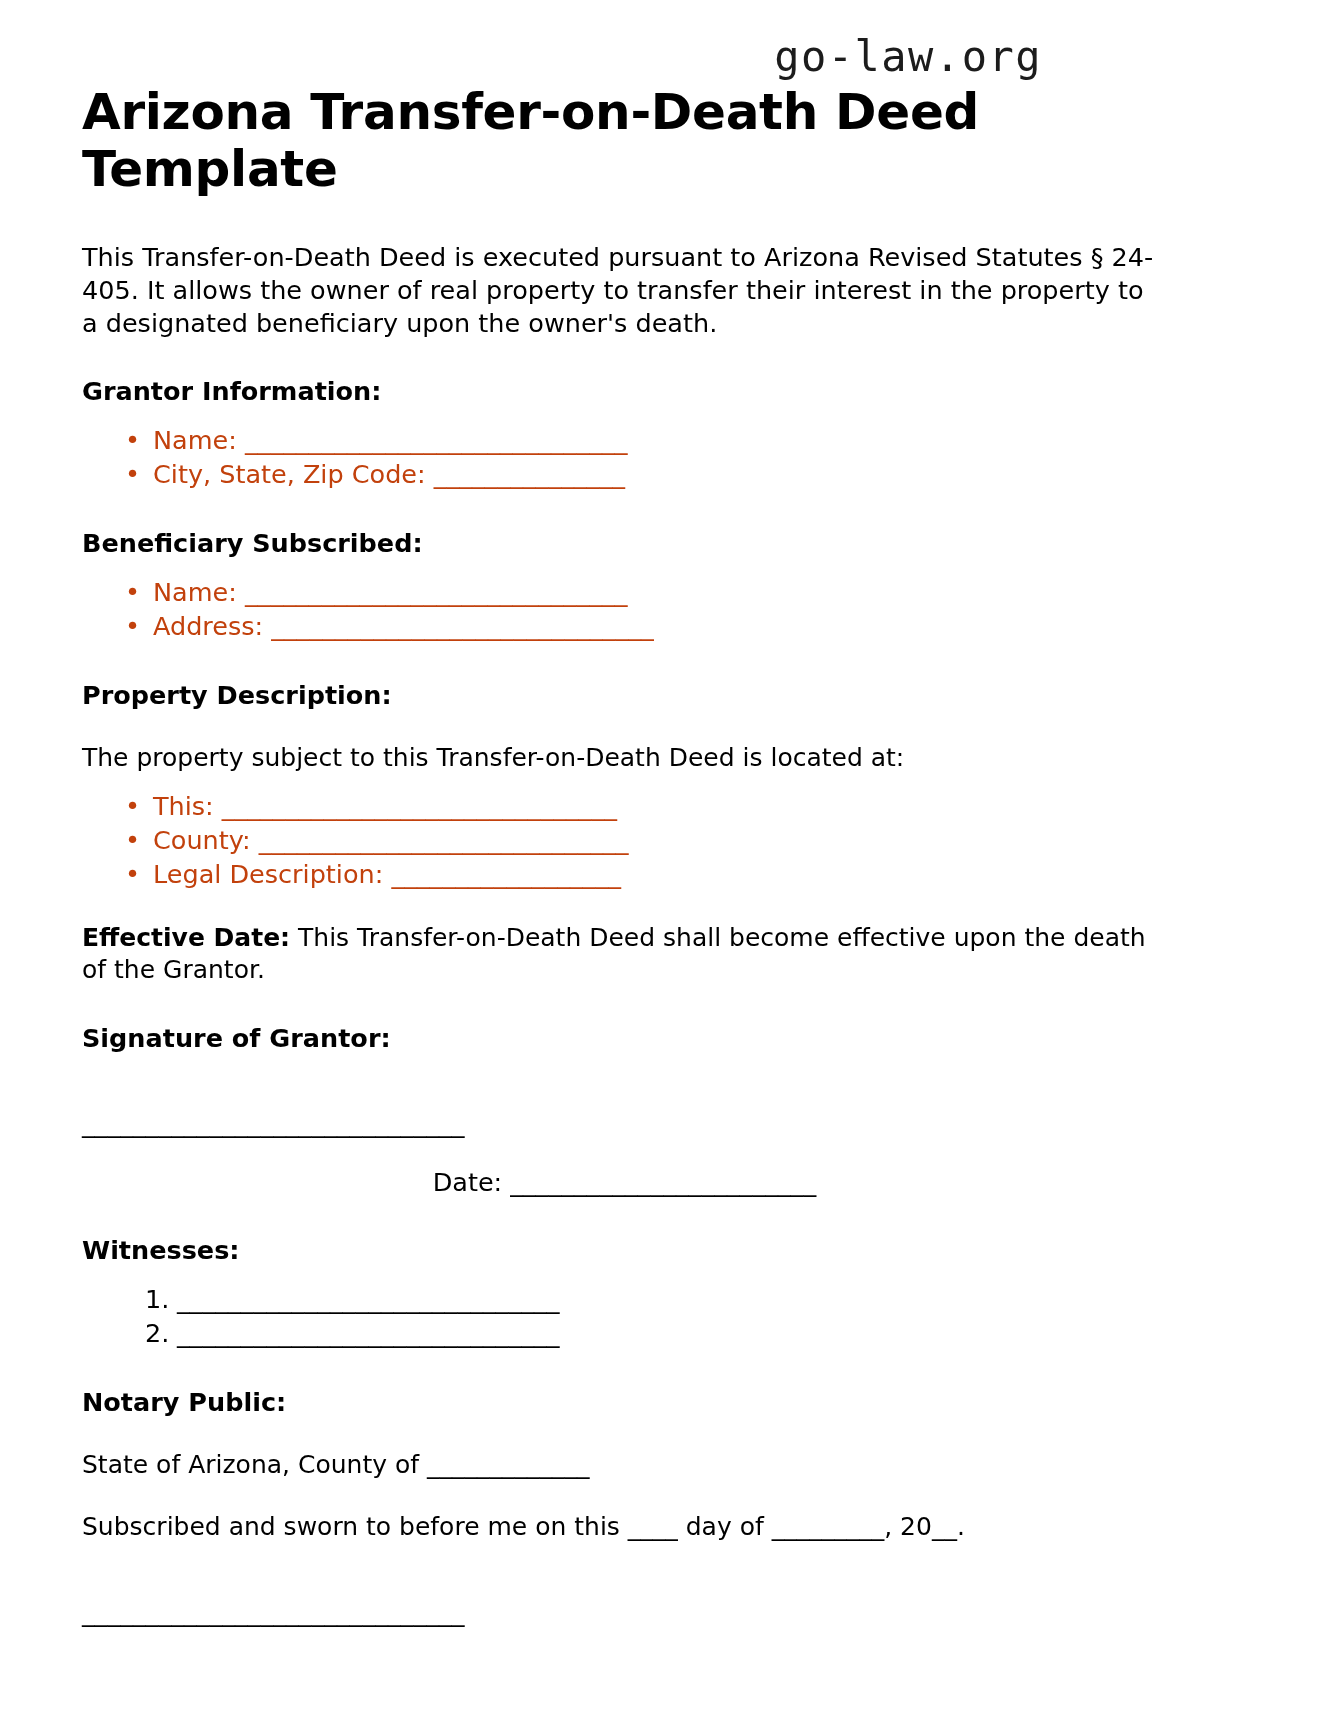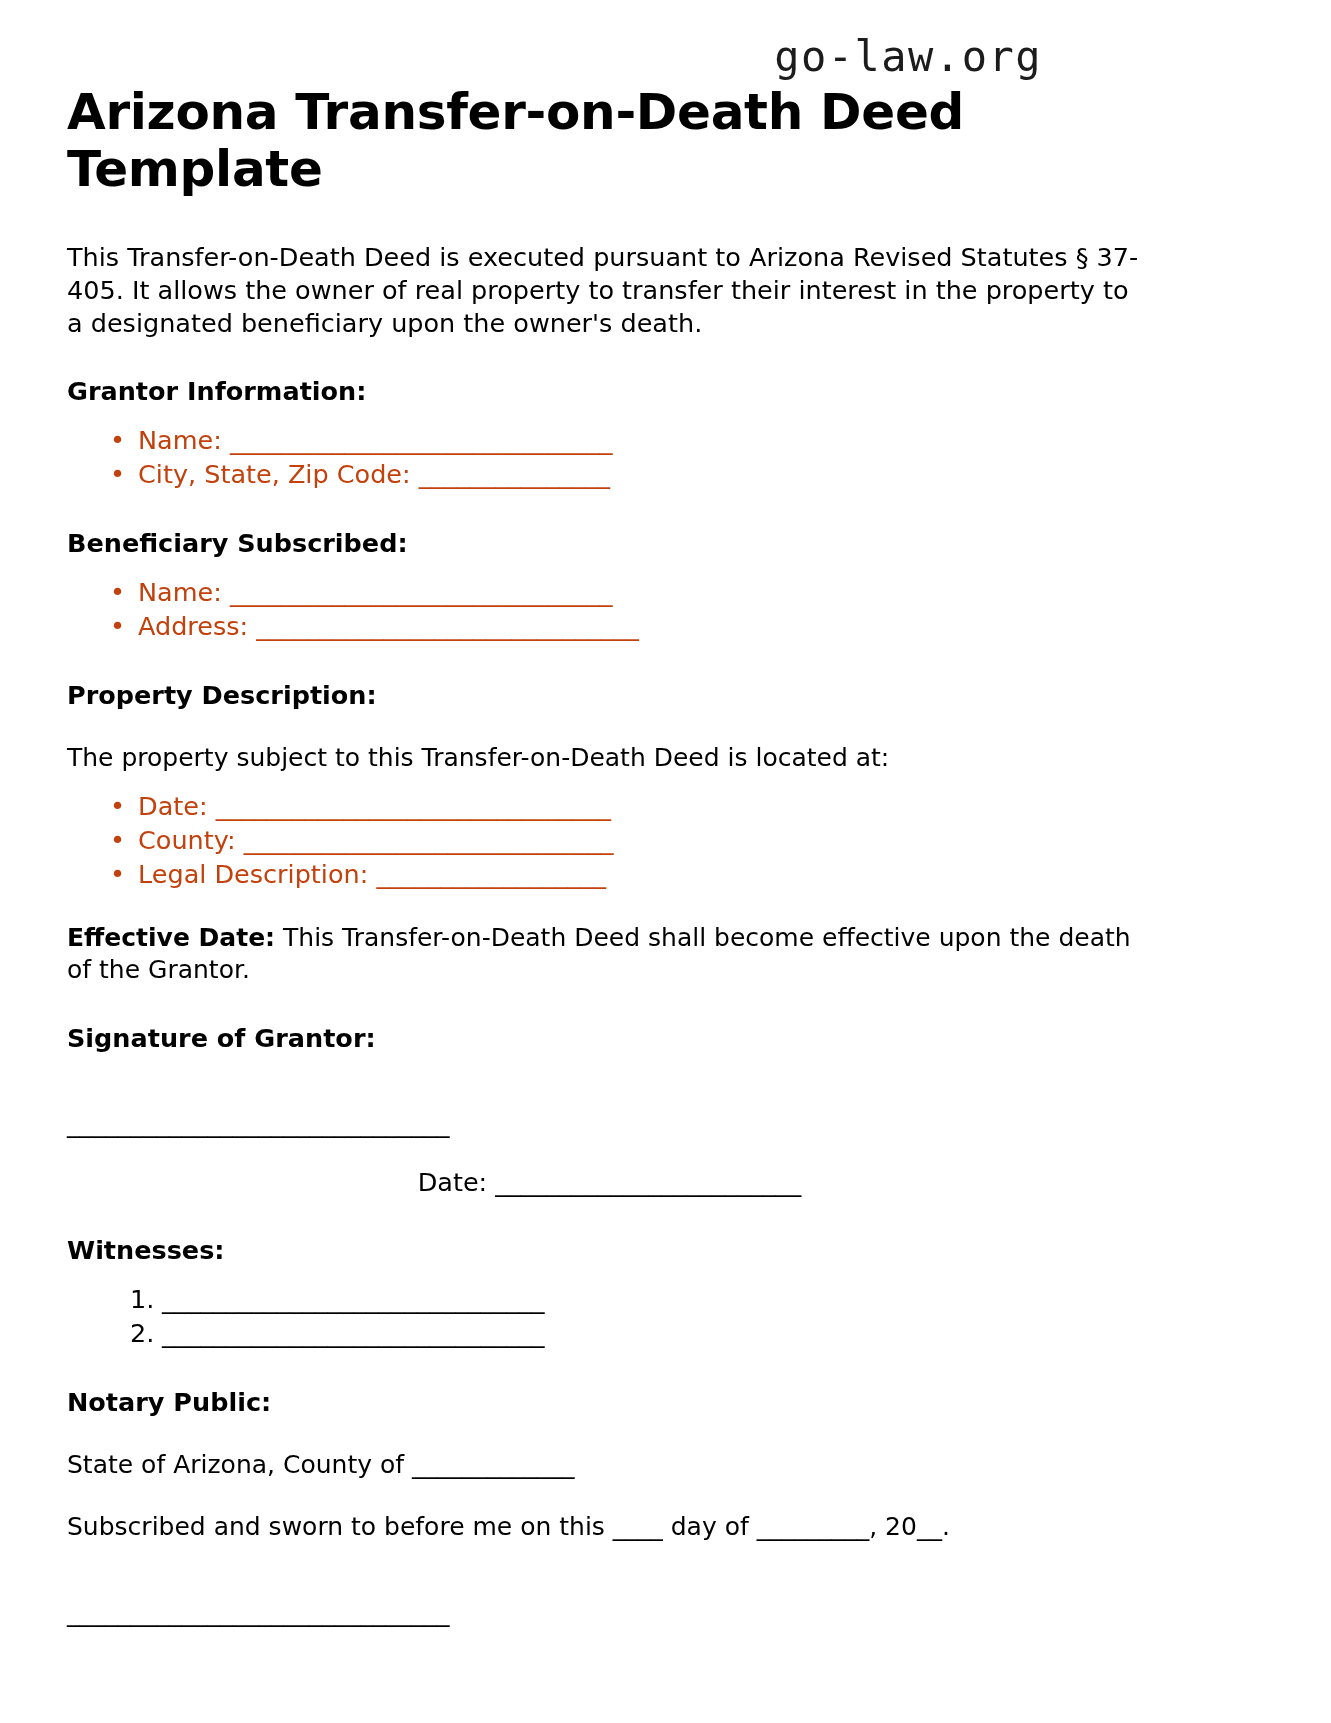--- a/index.html
+++ b/index.html
@@ -32,21 +32,21 @@
     font-family: "DejaVu Sans Mono", "Liberation Mono", monospace;
     font-size: 42px;
     letter-spacing: 1.5px;
     color: #1c1c1c;
     white-space: nowrap;
     line-height: 1;
   }
 
   .content {
     position: absolute;
-    left: 67px;
+    left: 82px;
     top: 84px;
     width: 1085px;
   }
 
   h1.doc-title {
     font-family: "DejaVu Sans", "Liberation Sans", sans-serif;
     font-size: 50px;
     font-weight: bold;
     line-height: 1.13;
     margin: 0 0 0 0;
@@ -144,38 +144,38 @@
 <body>
 
 <div class="page">
 
   <div class="watermark">go-law.org</div>
 
   <div class="content">
 
     <h1 class="doc-title">Arizona Transfer-on-Death Deed Template</h1>
 
-    <p class="body-text">This Transfer-on-Death Deed is executed pursuant to Arizona Revised Statutes § 37-405. It allows the owner of real property to transfer their interest in the property to a designated beneficiary upon the owner's death.</p>
+    <p class="body-text">This Transfer-on-Death Deed is executed pursuant to Arizona Revised Statutes § 24-405. It allows the owner of real property to transfer their interest in the property to a designated beneficiary upon the owner's death.</p>
 
     <h2 class="section-head">Grantor Information:</h2>
     <ul class="field-list">
       <li>Name: ______________________________</li>
       <li>City, State, Zip Code: _______________</li>
     </ul>
 
     <h2 class="section-head">Beneficiary Subscribed:</h2>
     <ul class="field-list">
       <li>Name: ______________________________</li>
       <li>Address: ______________________________</li>
     </ul>
 
     <h2 class="section-head">Property Description:</h2>
     <p class="para">The property subject to this Transfer-on-Death Deed is located at:</p>
     <ul class="field-list">
-      <li>Date: _______________________________</li>
+      <li>This: _______________________________</li>
       <li>County: _____________________________</li>
       <li>Legal Description: __________________</li>
     </ul>
 
     <p class="para"><span class="bold-lead">Effective Date:</span><span> This Transfer-on-Death Deed shall become effective upon the death of the Grantor.</span></p>
 
     <h2 class="section-head">Signature of Grantor:</h2>
     <div class="sig-line">______________________________</div>
     <p class="para-tight">Date: ________________________</p>
 

